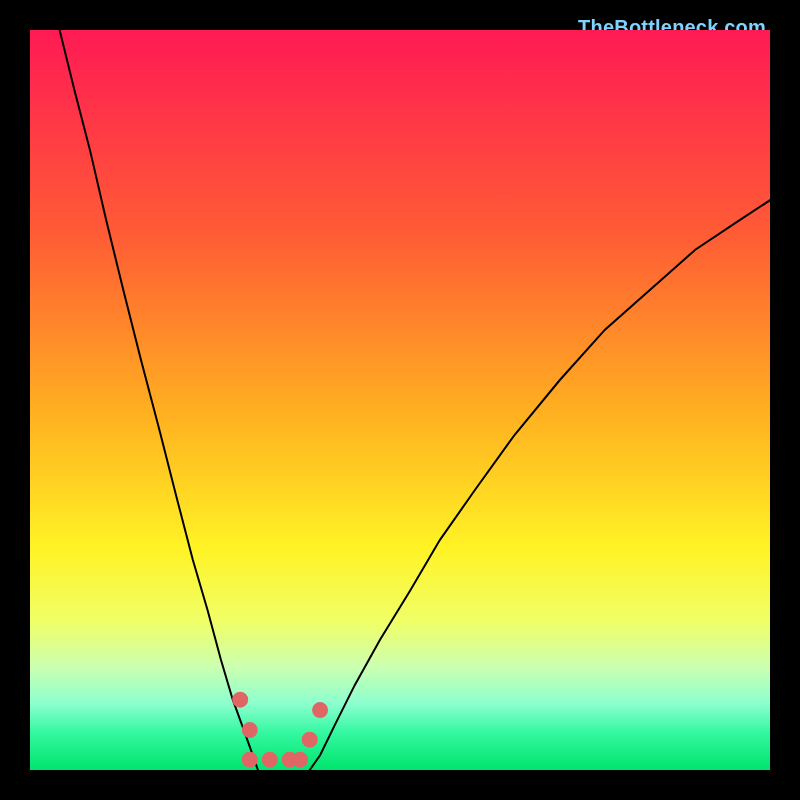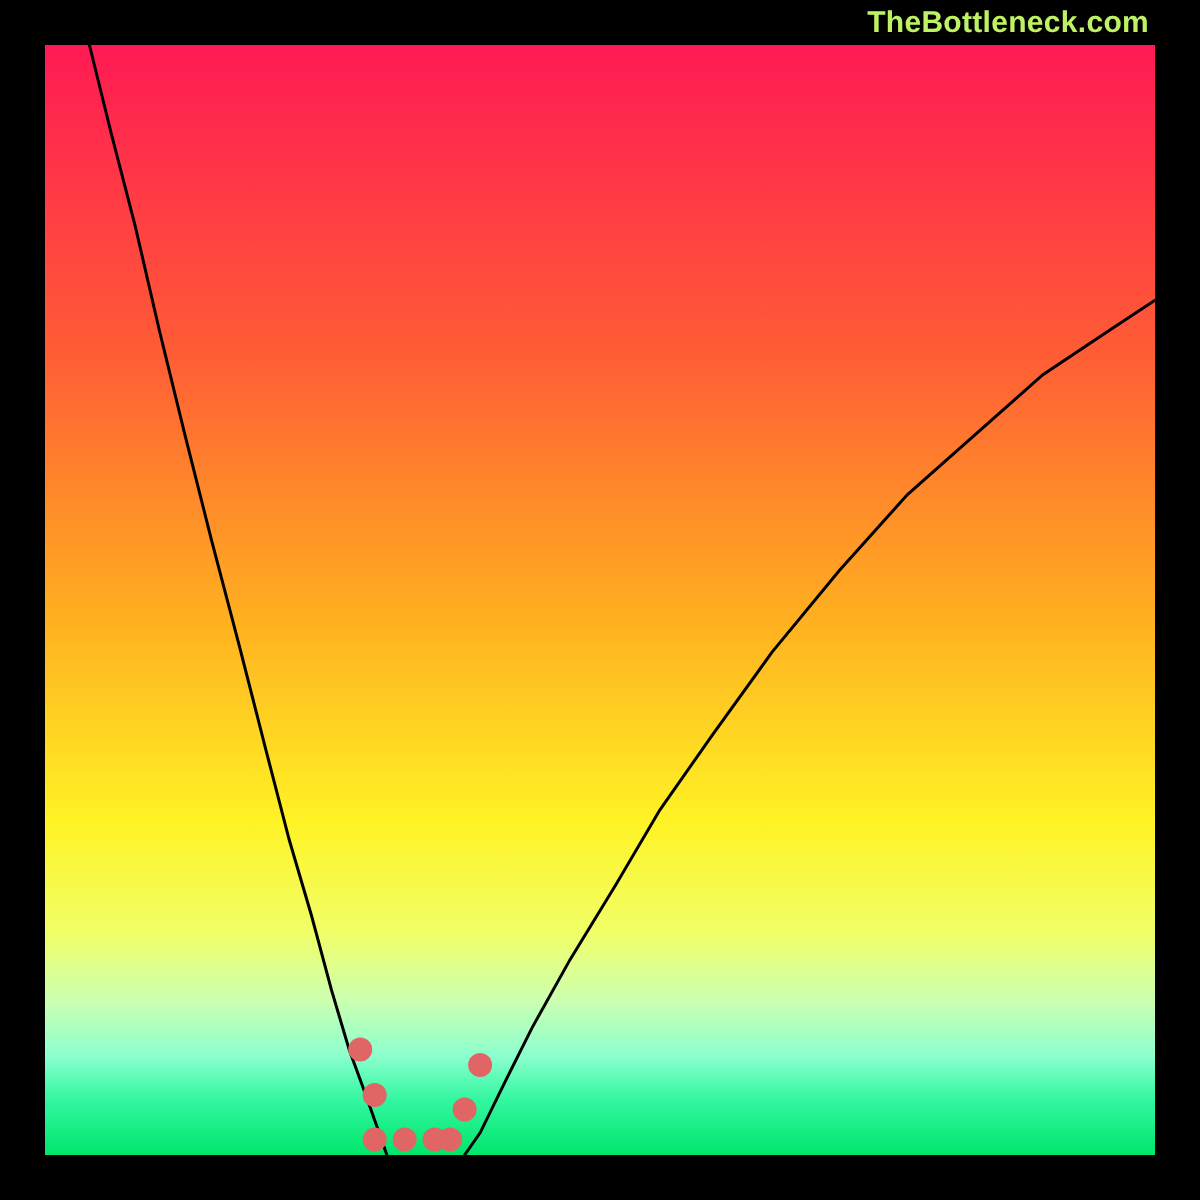--- a/index.html
+++ b/index.html
@@ -18,23 +18,23 @@
   .plot {
     position: absolute;
     left: 30px;
     top: 30px;
     width: 740px;
     height: 740px;
     overflow: hidden;
   }
   .watermark {
     position: absolute;
-    top: 4px;
+    top: 16px;
     right: 34px;
-    color: #bef264;
+    color: #7dd3fc;
     font: 600 20px Arial, Helvetica, sans-serif;
     letter-spacing: 0.2px;
     user-select: none;
   }
   svg { display: block; }
 </style>
 </head>
 <body>
 
 <div class="frame">

